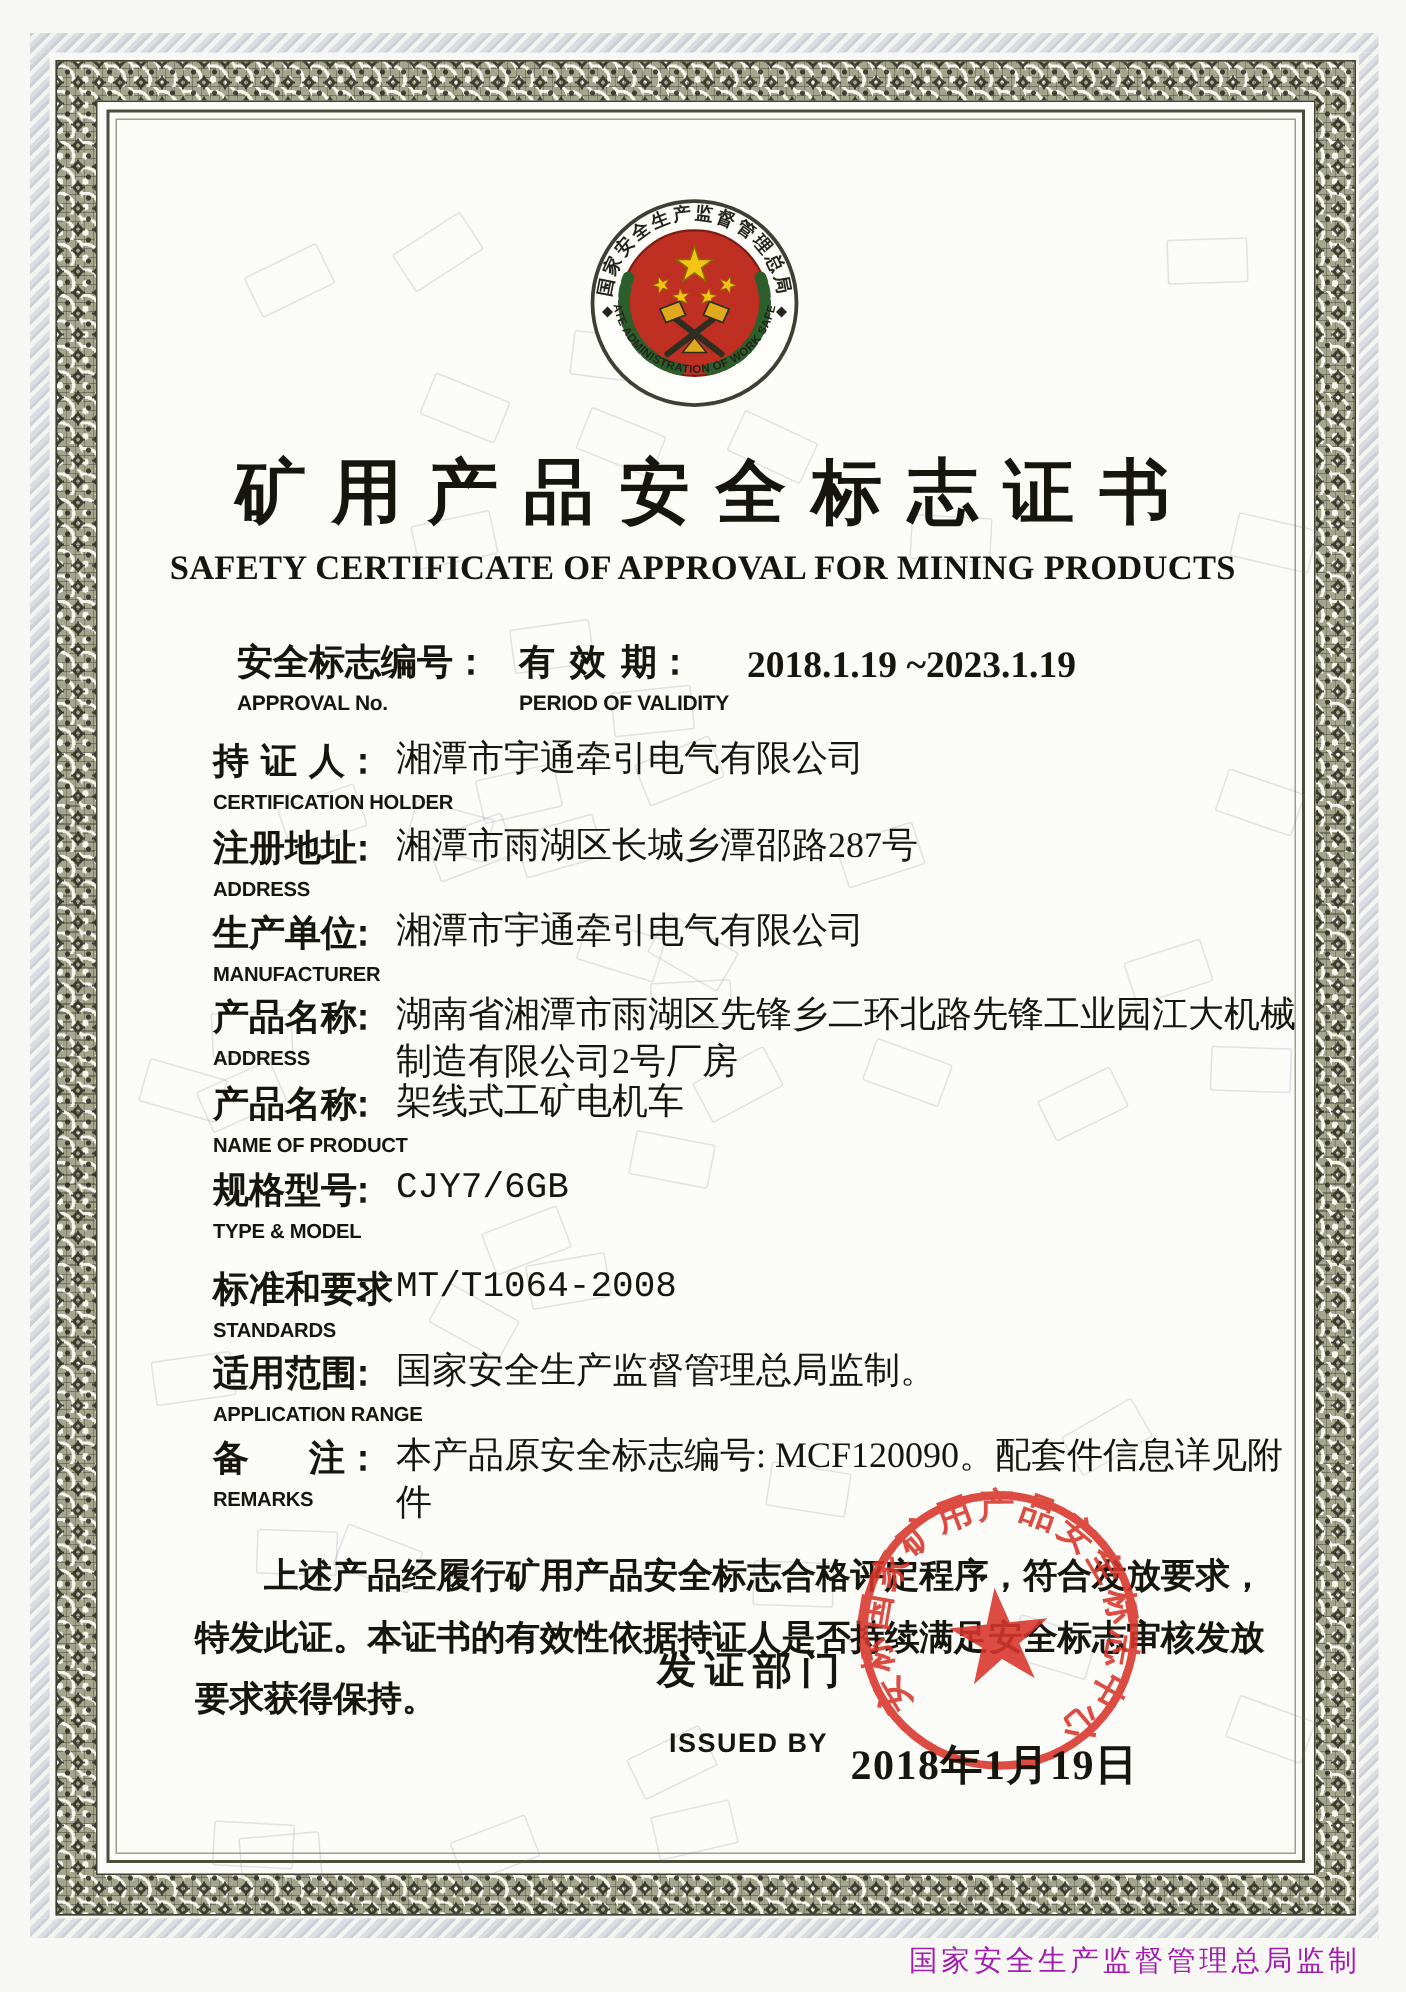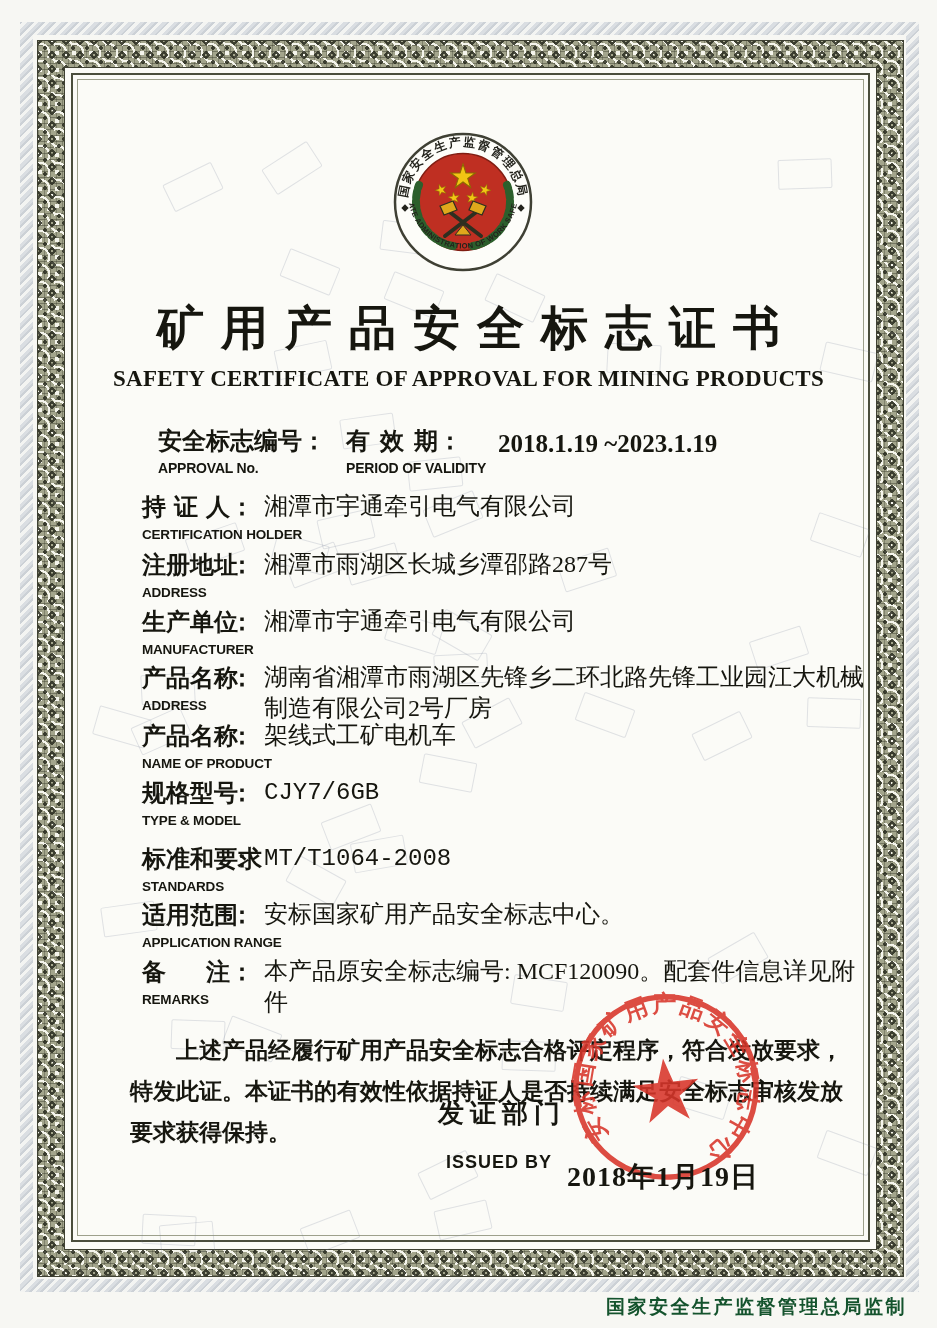--- a/index.html
+++ b/index.html
@@ -62,21 +62,21 @@
     line-height:41px;text-indent:2em;color:#16160f;z-index:3;}
   .issued{position:absolute;left:414px;top:1096px;width:170px;text-align:center;z-index:3;color:#16160f;}
   .issued-zh{font-size:26px;font-weight:bold;letter-spacing:6px;padding-left:6px;}
   .issued-en{font-family:"Liberation Sans",sans-serif;font-size:18px;font-weight:700;margin-top:21px;letter-spacing:1px;}
   .issue-date{position:absolute;left:567px;top:1158px;font-size:28px;font-weight:bold;color:#16160f;z-index:6;letter-spacing:1px;}
 
   
   .seal{position:absolute;left:567px;top:988px;width:198px;height:198px;z-index:5;opacity:.88;transform:rotate(-6deg);}
 
   
-  .footer-imprint{position:absolute;right:30px;bottom:8px;font-size:19px;font-weight:bold;color:#14532d;
+  .footer-imprint{position:absolute;right:30px;bottom:8px;font-size:19px;font-weight:normal;color:#a21caf;
     letter-spacing:2.5px;z-index:3;}
 </style>
 </head>
 <body>
 
 <div class="page">
 
   <div class="band-speckle"></div>
   <div class="band-ornate">
     <div class="paper"></div>
@@ -233,21 +233,21 @@
         <div class="f-zh"><span class="jl">标准和要求</span><span>：</span></div>
       <div class="f-en">STANDARDS</div>
       </div>
     <div class="f-val mono-val">MT/T1064-2008</div>
   </div>
   <div class="frow" style="top:899px">
     <div class="f-left">
         <div class="f-zh"><span class="jl">适用范围</span><span>：</span></div>
       <div class="f-en">APPLICATION RANGE</div>
       </div>
-    <div class="f-val">安标国家矿用产品安全标志中心。</div>
+    <div class="f-val">国家安全生产监督管理总局监制。</div>
   </div>
   <div class="frow" style="top:956px">
     <div class="f-left">
         <div class="f-zh"><span class="jl">备注</span><span>：</span></div>
       <div class="f-en">REMARKS</div>
       </div>
     <div class="f-val">本产品原安全标志编号: MCF120090。配套件信息详见附件</div>
   </div>
 
   <div class="declaration">上述产品经履行矿用产品安全标志合格评定程序，符合发放要求，特发此证。本证书的有效性依据持证人是否持续满足安全标志审核发放要求获得保持。</div>

